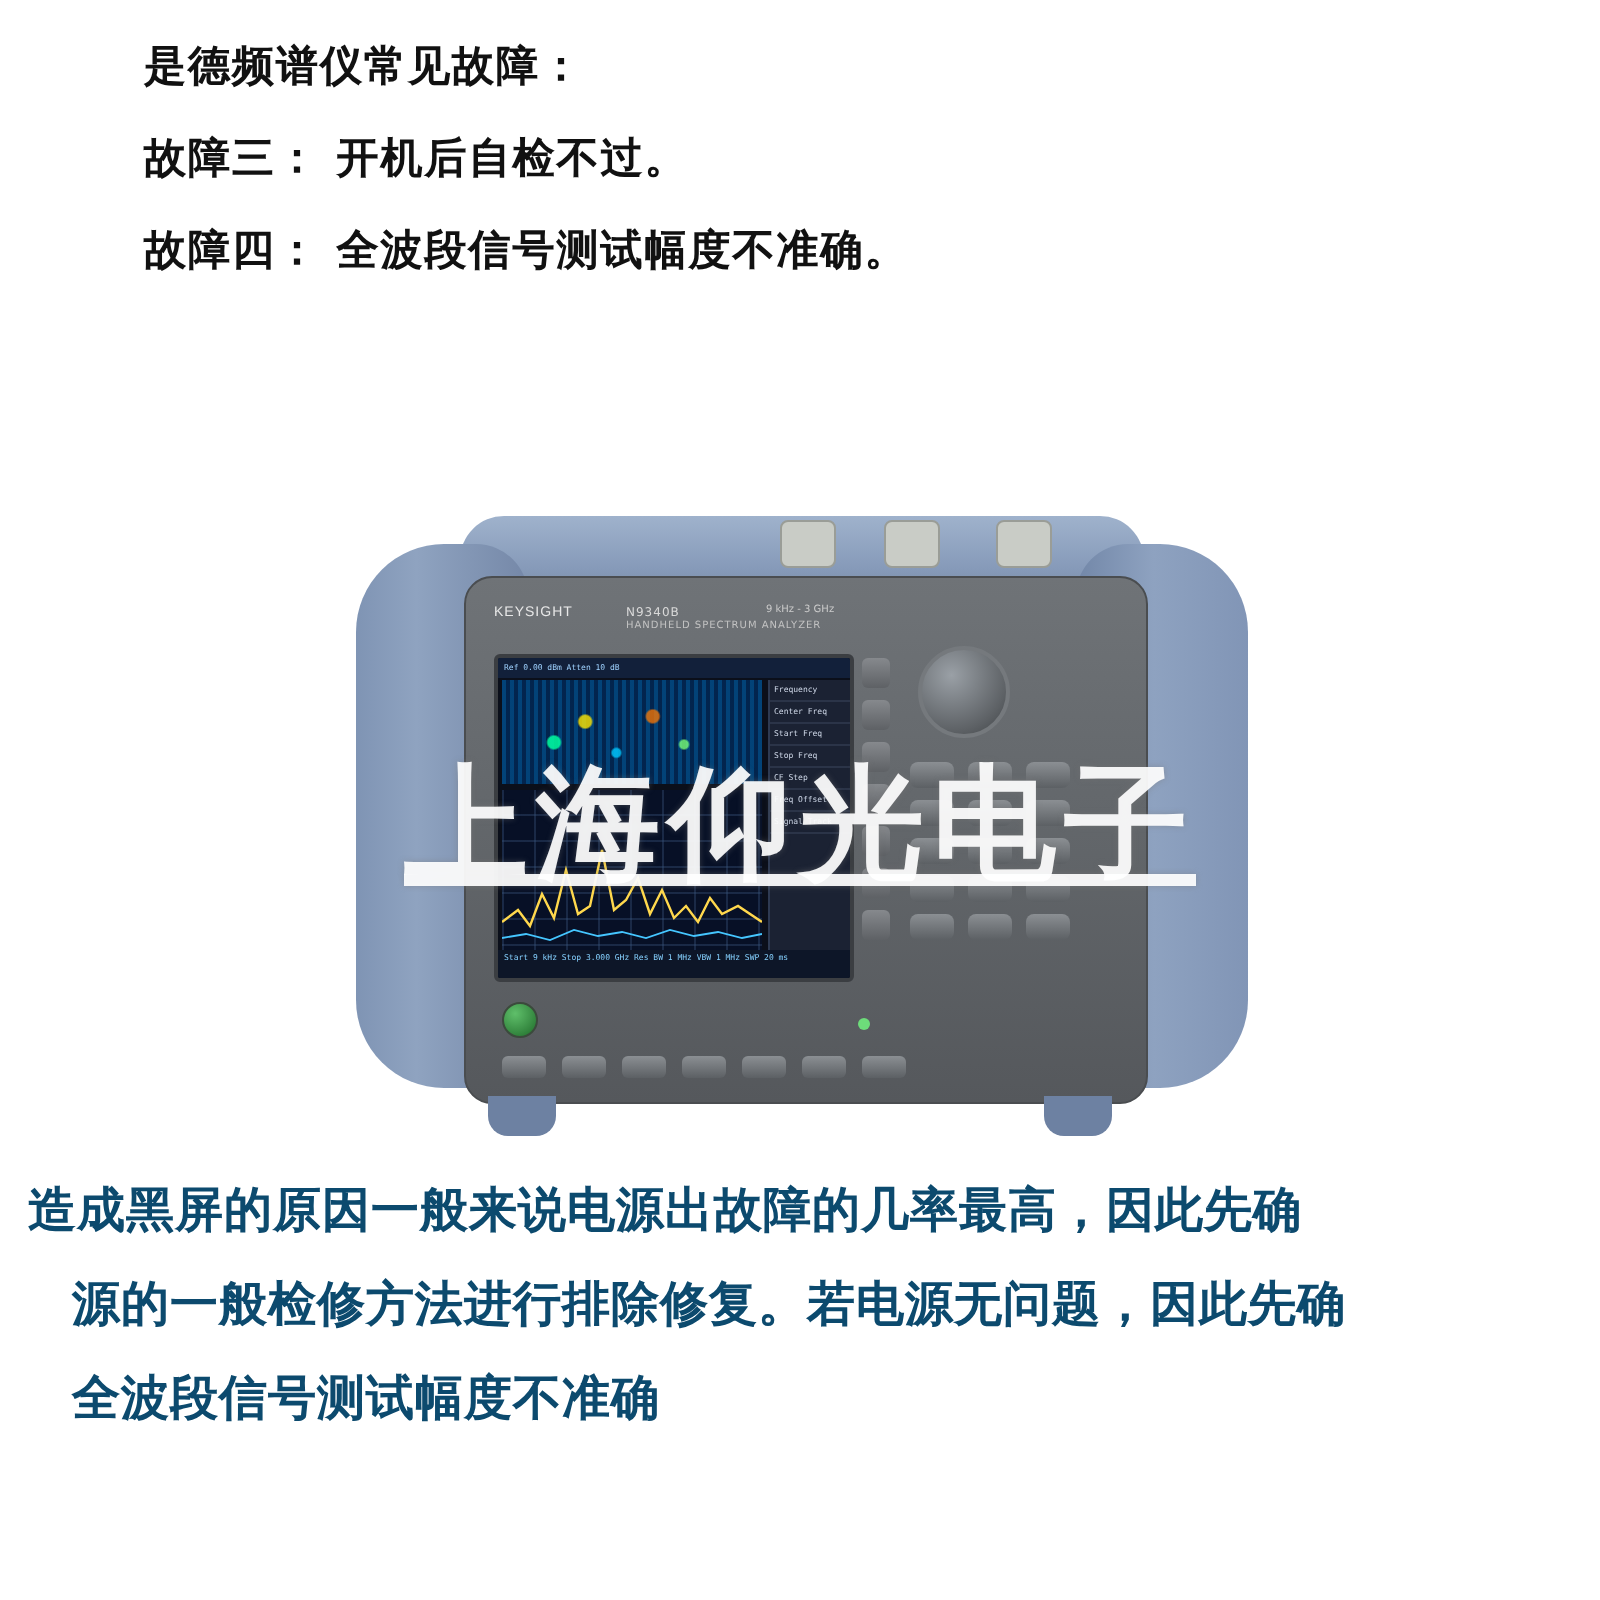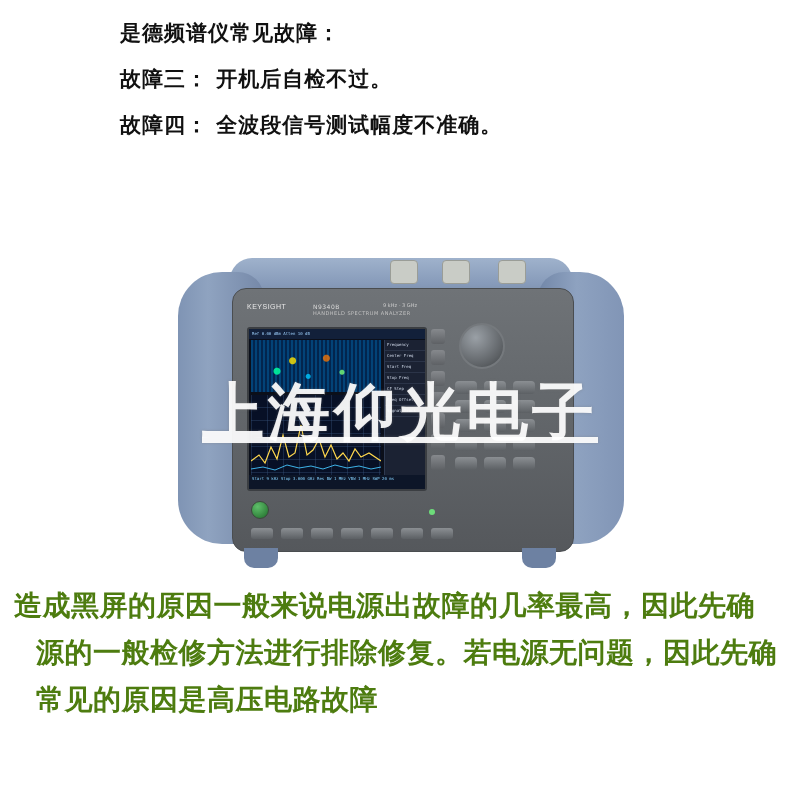--- a/index.html
+++ b/index.html
@@ -20,21 +20,21 @@
     inset: 0;
     background: #ffffff;
   }
 
   
   .fault-list {
     position: absolute;
     left: 0;
     top: 10px;
     width: 696px;
-    padding-left: 120px;
+    padding-left: 72px;
     box-sizing: border-box;
   }
   .fault-line {
     font-size: 21px;
     font-weight: bold;
     line-height: 46px;
     letter-spacing: 1px;
     color: #111111;
     white-space: nowrap;
   }
@@ -326,24 +326,24 @@
   }
 
   
   .paragraph {
     position: absolute;
     left: 14px;
     top: 582px;
     width: 775px;
   }
   .para-line {
-    font-size: 28px;
+    font-size: 24px;
     font-weight: bold;
     line-height: 47px;
-    color: #4d7c0f;
+    color: #0c4a6e;
     letter-spacing: 0.5px;
     white-space: nowrap;
   }
   .para-line.indent { padding-left: 22px; }
 </style>
 </head>
 <body>
 
 <div class="page">
 
@@ -441,16 +441,16 @@
 
     <div class="foot f1"></div>
     <div class="foot f2"></div>
   </div>
 
   <div class="watermark">上海仰光电子</div>
 
   <div class="paragraph">
     <div class="para-line">造成黑屏的原因一般来说电源出故障的几率最高，因此先确</div>
     <div class="para-line indent">源的一般检修方法进行排除修复。若电源无问题，因此先确</div>
-    <div class="para-line indent">常见的原因是高压电路故障</div>
+    <div class="para-line indent">全波段信号测试幅度不准确</div>
   </div>
 
 </div>
 
 </body></html>

